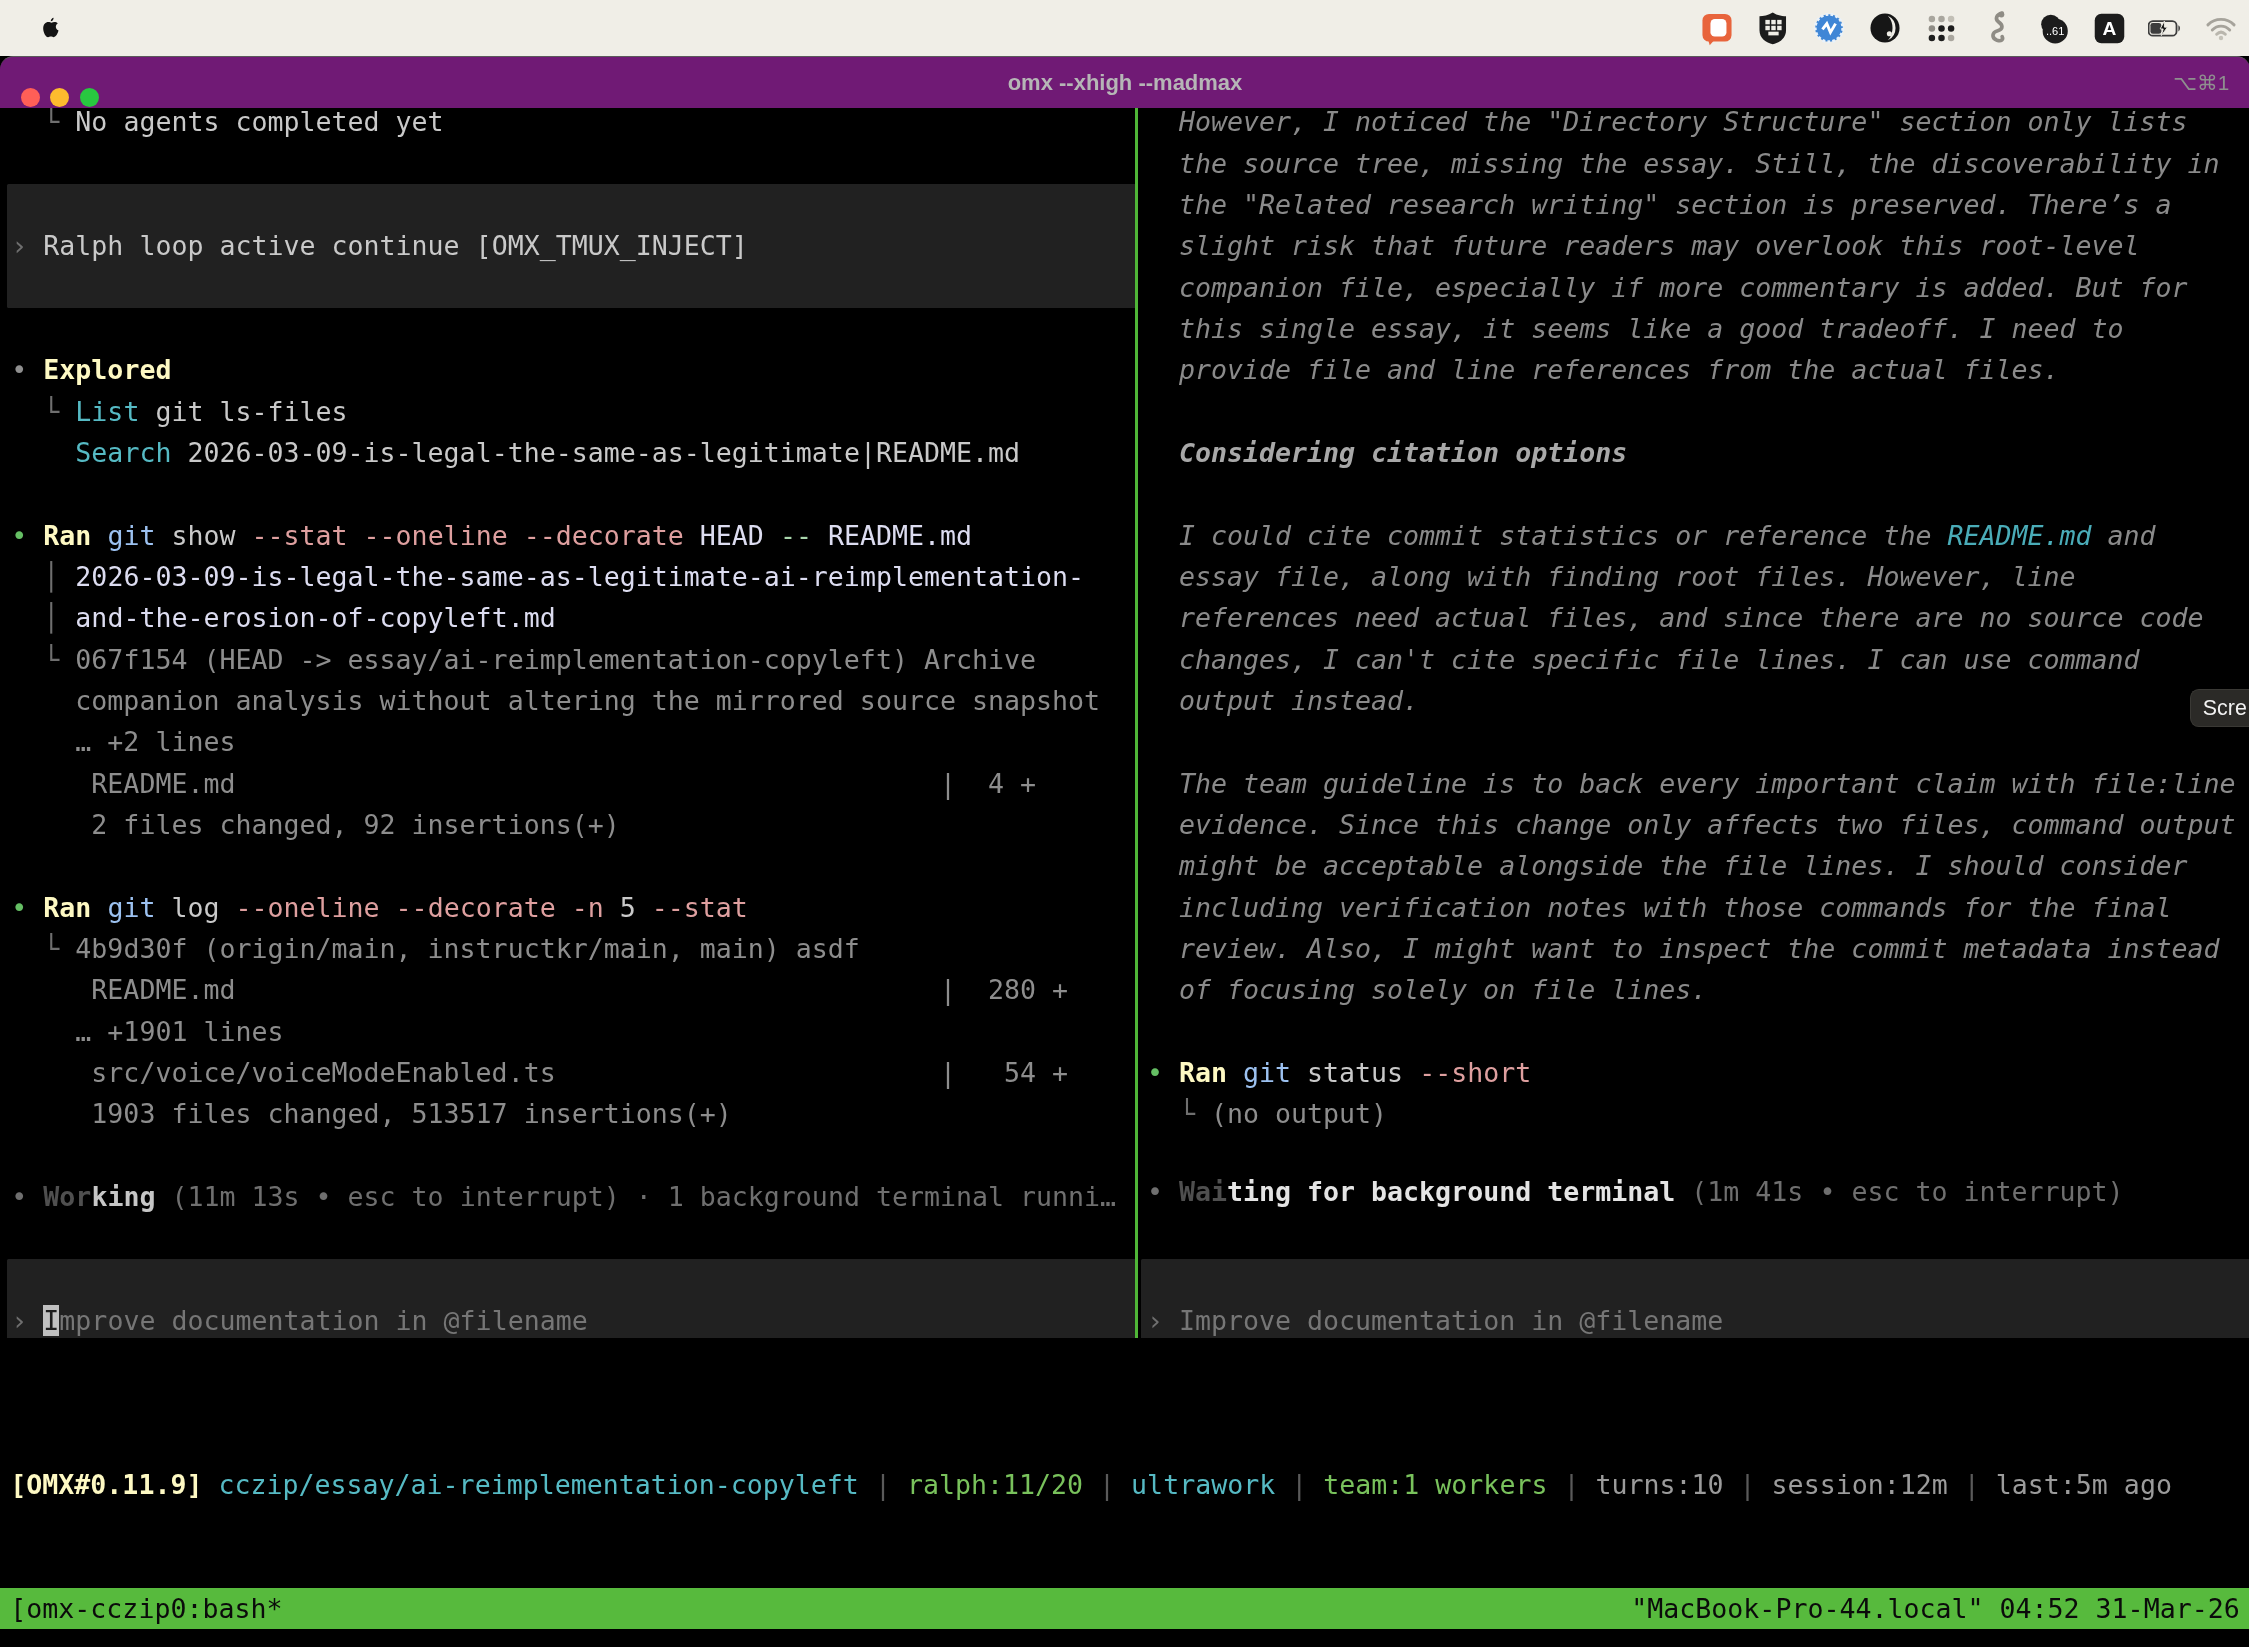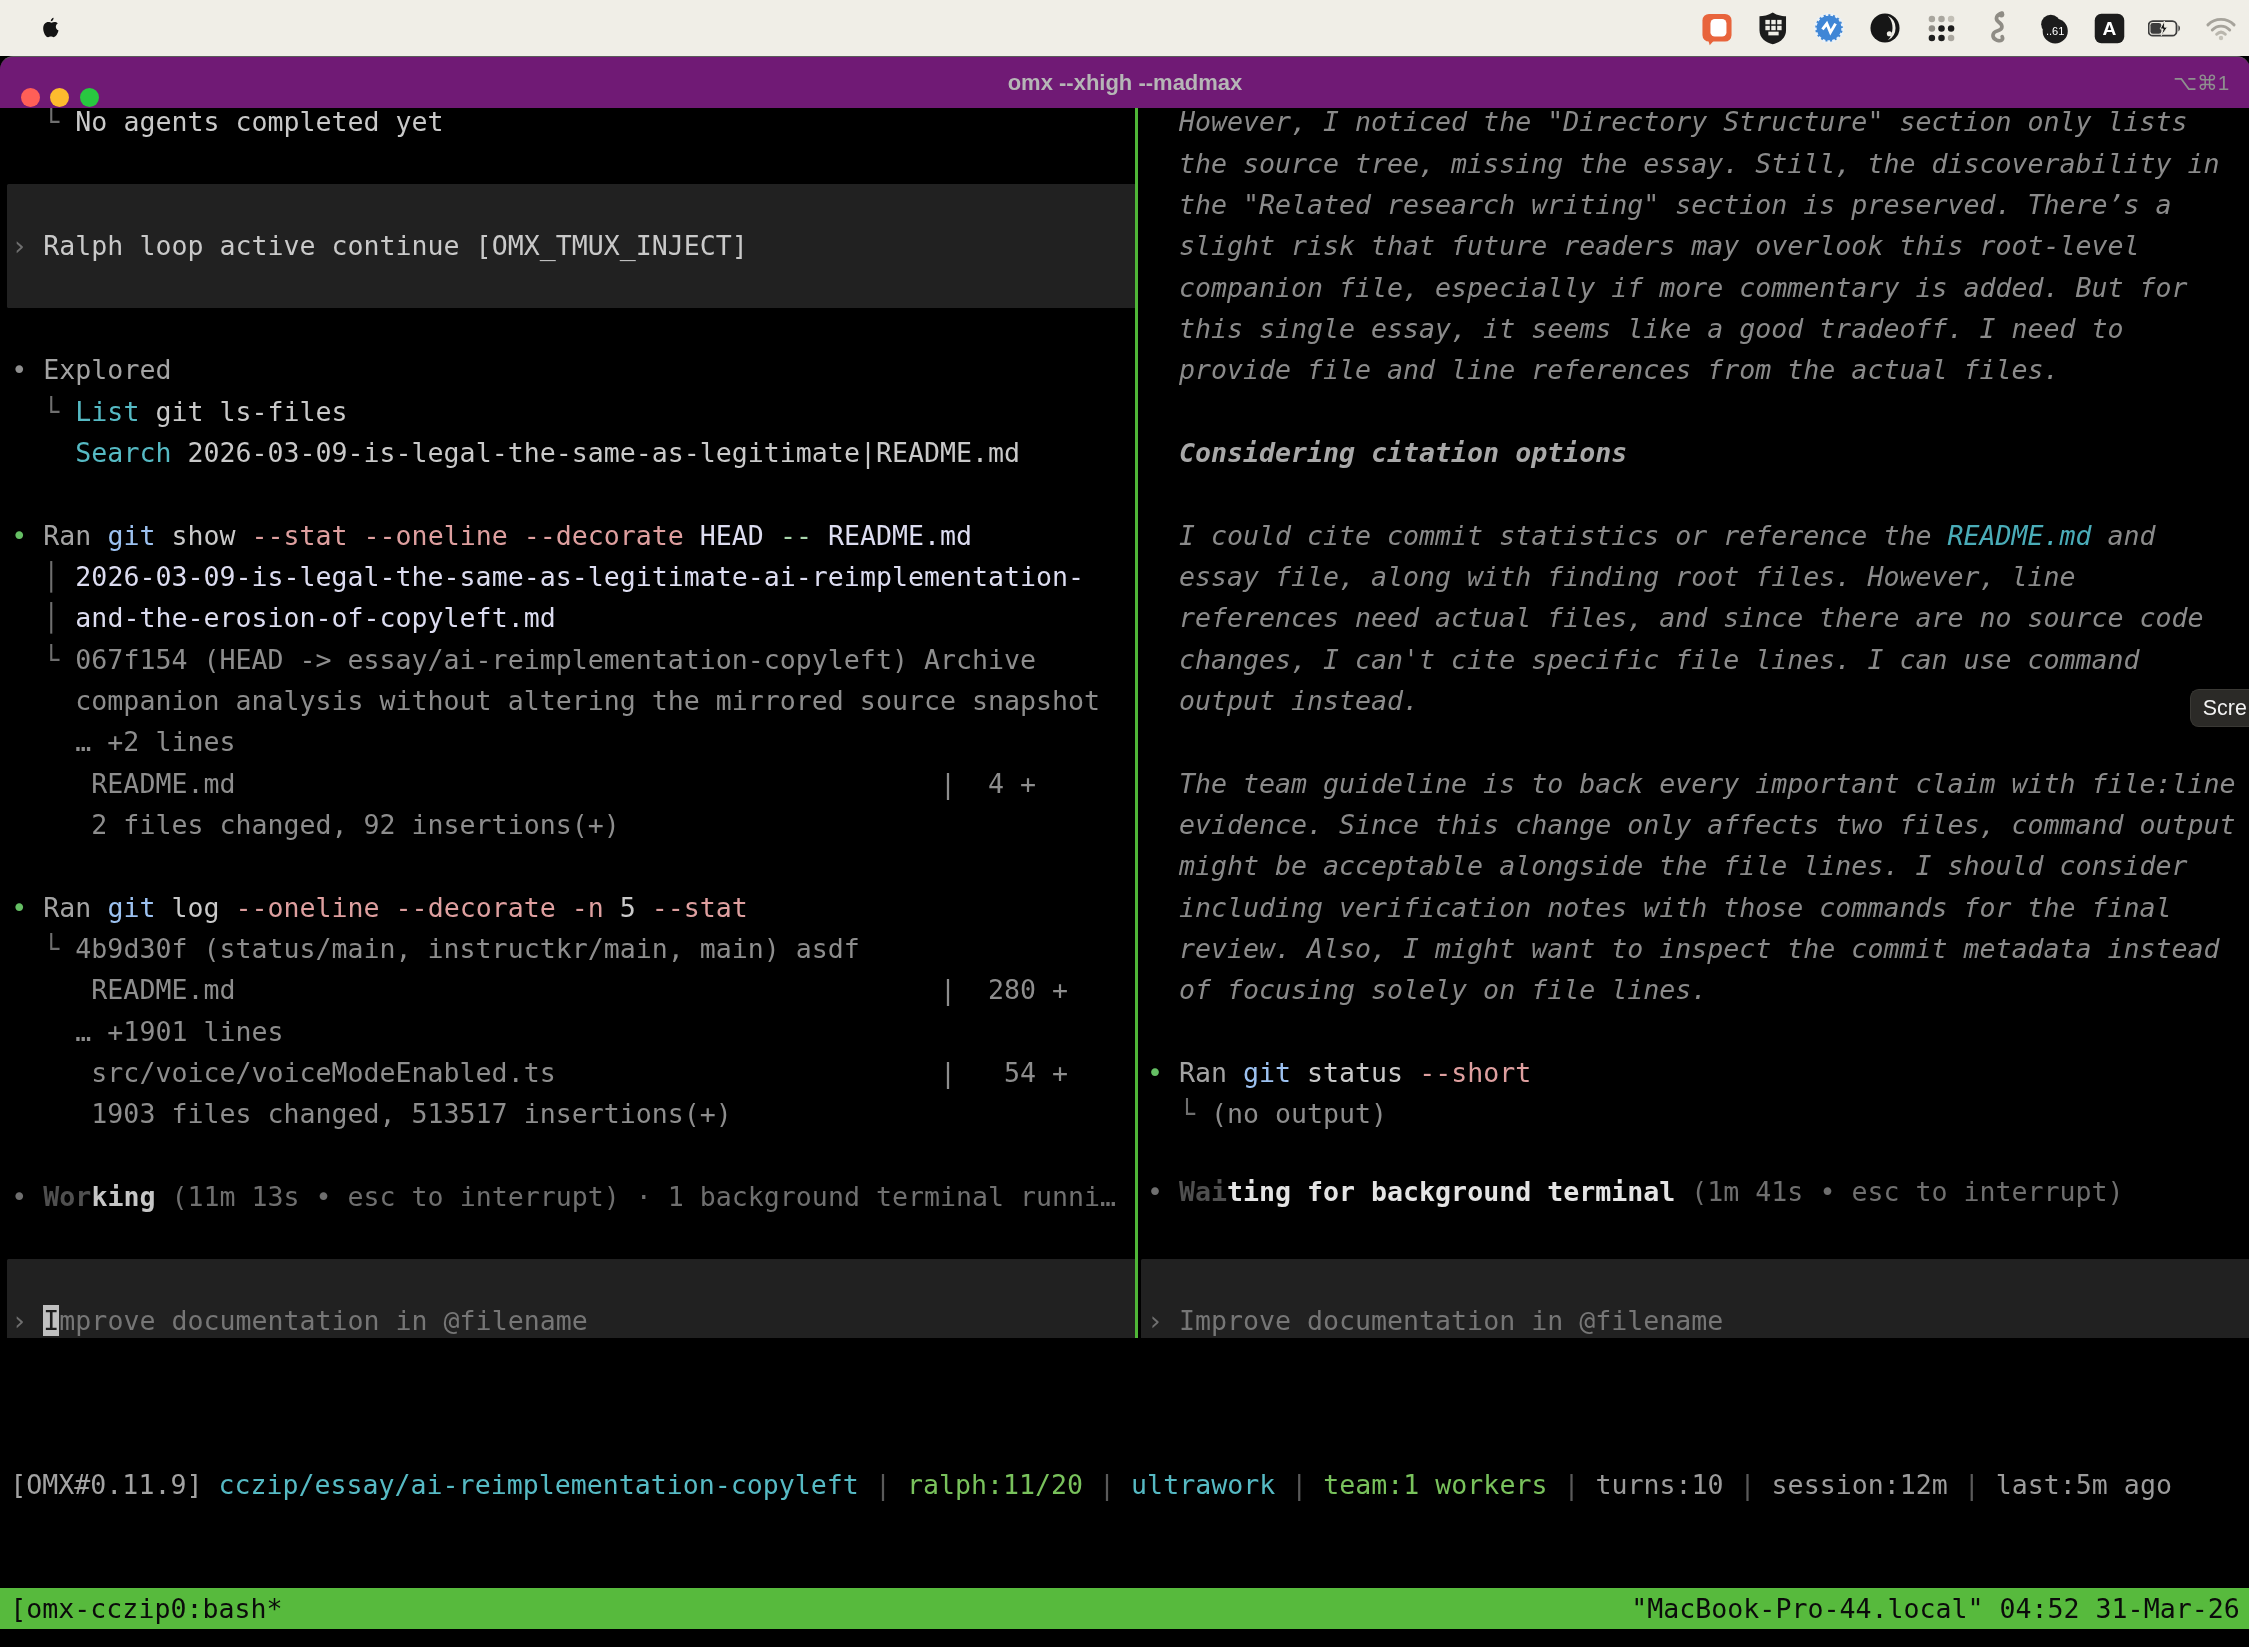--- a/index.html
+++ b/index.html
@@ -29,21 +29,21 @@
   #left-pane{left:1px;width:1135px;height:1336px;}
   #right-pane{left:1138px;width:1112px;height:1336px;}
   .tl{position:absolute;left:0;height:41px;line-height:41px;white-space:pre;
     font-family:"DejaVu Sans Mono",monospace;font-size:26.6px;color:#c9c9c9;}
   #left-pane .tl{left:10.3px;}
   #right-pane .tl{left:8.9px;}
   #bottom-pane .tl{left:10.3px;}
   .inputbox{position:absolute;background:#212121;border-radius:1.5px;}
   
   .s-fg{color:#c9c9c9}
-  .s-boldw{color:#a3a3a3;font-weight:normal}
+  .s-boldw{color:#fef9c3;font-weight:bold}
   .s-dim{color:#6f6f6f}
   .s-out{color:#8d8d8d}
   .s-gray{color:#8f8f8f}
   .s-gray2{color:#9b9b9b}
   .s-sep{color:#5a5a5a}
   .s-cyan{color:#56bac4}
   .s-green{color:#79c25c}
   .s-gbul{color:#65bf64}
   .s-blue{color:#9cc1f0}
   .s-pink{color:#de9f9f}
@@ -192,21 +192,21 @@
         <div class="tl" style="top: 324px;"><span class="s-fg">    </span><span class="s-cyan">Search</span><span class="s-fg"> 2026-03-09-is-legal-the-same-as-legitimate|README.md</span></div>
         <div class="tl" style="top: 407px;"><span class="s-gbul">• </span><span class="s-boldw">Ran</span><span class="s-fg"> </span><span class="s-blue">git</span><span class="s-fg"> show </span><span class="s-pink">--stat --oneline --decorate</span><span class="s-lav"> HEAD </span><span class="s-pgreen">--</span><span class="s-lav"> README.md</span></div>
         <div class="tl" style="top: 448px;"><span class="s-dim">  │</span><span class="s-lav"> 2026-03-09-is-legal-the-same-as-legitimate-ai-reimplementation-</span></div>
         <div class="tl" style="top: 489px;"><span class="s-dim">  │</span><span class="s-lav"> and-the-erosion-of-copyleft.md</span></div>
         <div class="tl" style="top: 531px;"><span class="s-dim">  └ </span><span class="s-out">067f154 (HEAD -&gt; essay/ai-reimplementation-copyleft) Archive</span></div>
         <div class="tl" style="top: 572px;"><span class="s-out">    companion analysis without altering the mirrored source snapshot</span></div>
         <div class="tl" style="top: 613px;"><span class="s-out">    … +2 lines</span></div>
         <div class="tl" style="top: 655px;"><span class="s-out">     README.md                                            |  4 +</span></div>
         <div class="tl" style="top: 696px;"><span class="s-out">     2 files changed, 92 insertions(+)</span></div>
         <div class="tl" style="top: 779px;"><span class="s-gbul">• </span><span class="s-boldw">Ran</span><span class="s-fg"> </span><span class="s-blue">git</span><span class="s-fg"> log </span><span class="s-pink">--oneline --decorate -n </span><span class="s-fg">5 </span><span class="s-pink">--stat</span></div>
-        <div class="tl" style="top: 820px;"><span class="s-dim">  └ </span><span class="s-out">4b9d30f (status/main, instructkr/main, main) asdf</span></div>
+        <div class="tl" style="top: 820px;"><span class="s-dim">  └ </span><span class="s-out">4b9d30f (origin/main, instructkr/main, main) asdf</span></div>
         <div class="tl" style="top: 861px;"><span class="s-out">     README.md                                            |  280 +</span></div>
         <div class="tl" style="top: 903px;"><span class="s-out">    … +1901 lines</span></div>
         <div class="tl" style="top: 944px;"><span class="s-out">     src/voice/voiceModeEnabled.ts                        |   54 +</span></div>
         <div class="tl" style="top: 985px;"><span class="s-out">     1903 files changed, 513517 insertions(+)</span></div>
         <div class="tl" style="top: 1068px;"><span class="s-dim">• </span><span class="s-wdark">Wor</span><span class="s-wlight">king</span><span class="s-dim"> (11m 13s • esc to interrupt) · 1 background terminal runni…</span></div>
         <div class="tl" style="top: 1192px;"><span class="s-dim">› </span><span class="s-cursor">I</span><span class="s-ph">mprove documentation in @filename</span></div>
         <div class="tl" style="top: 1275px;"><span class="s-dim">  gpt-5.4 xhigh · main · 91% left · 2.31M in · 22.2K out · 5h 92% · …</span></div>
       </div>
   </div>
 

